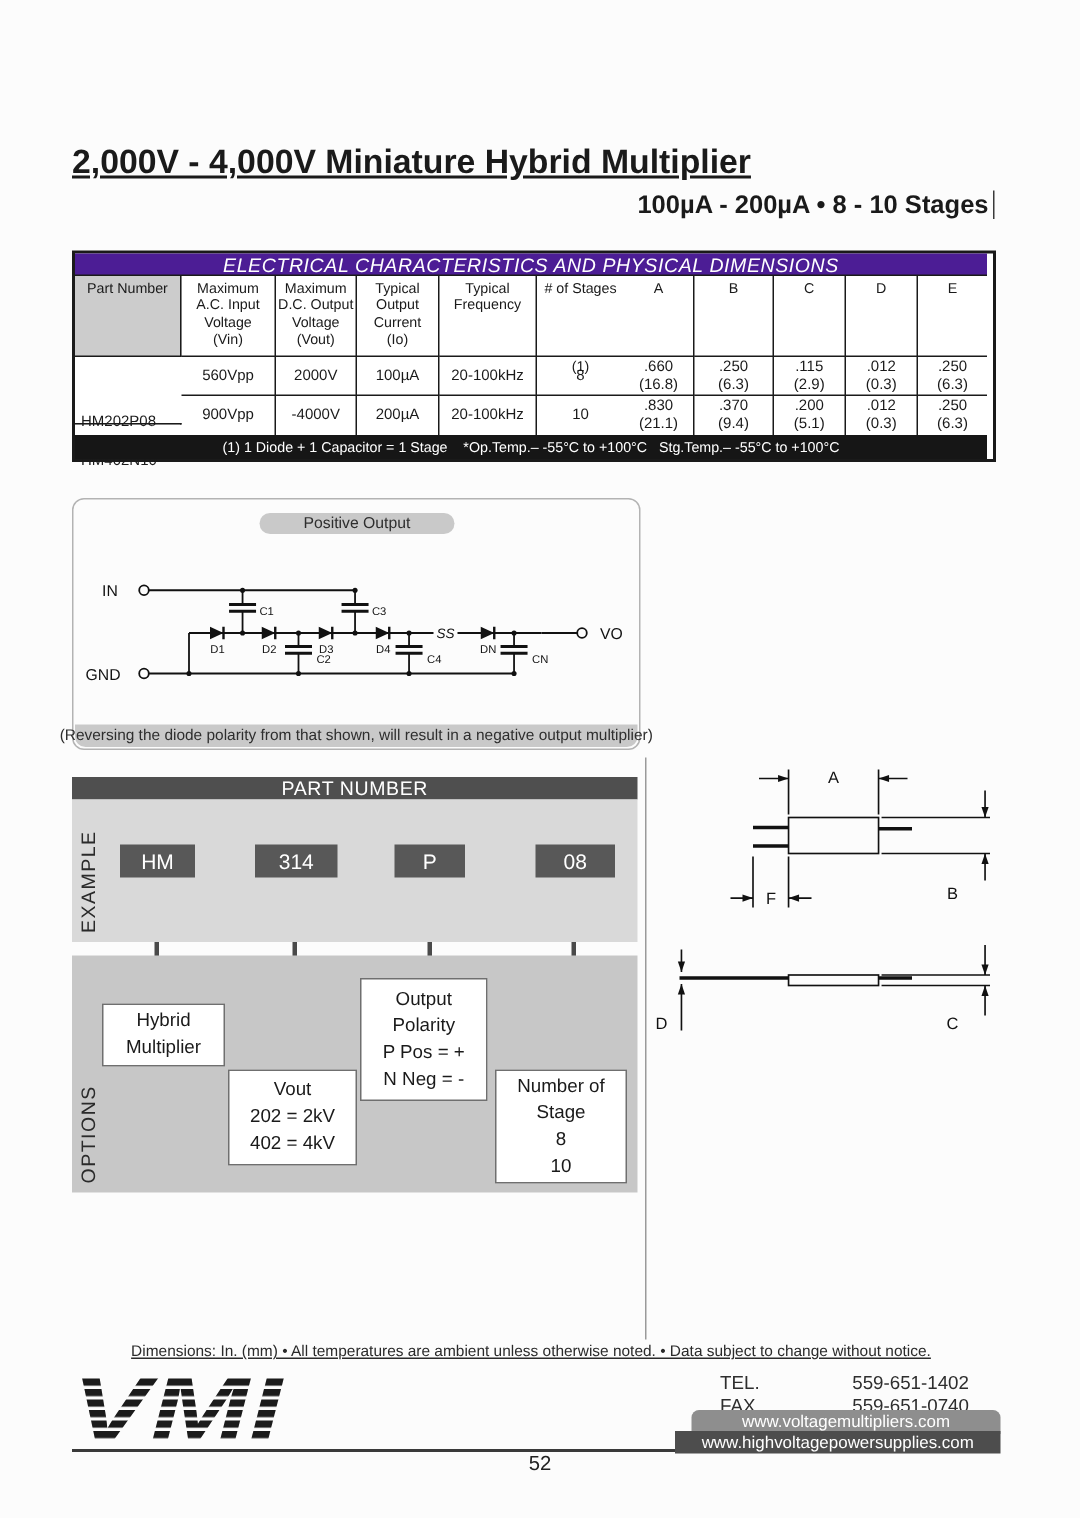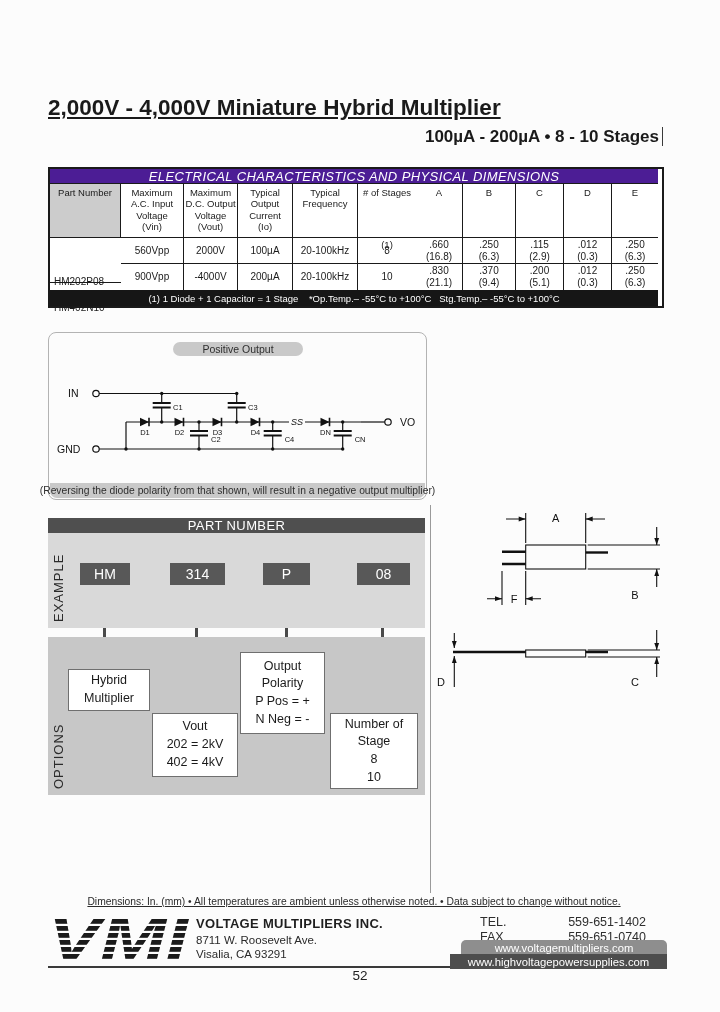--- a/index.html
+++ b/index.html
@@ -328,25 +328,20 @@
 
   <svg class="abs logo" width="145" height="54" viewBox="0 0 145 54">
     <defs>
       <pattern id="lgst" width="10" height="7" patternUnits="userSpaceOnUse">
         <rect width="10" height="4.8" fill="#1b1b1b"></rect>
       </pattern>
     </defs>
     <text x="2" y="47" font-family="'Liberation Sans',sans-serif" font-weight="bold" font-style="italic" font-size="60" textLength="140" lengthAdjust="spacingAndGlyphs" fill="url(#lgst)">VMI</text>
   </svg>
 
-  <div class="abs company">
-    <div class="cname">VOLTAGE MULTIPLIERS INC.</div>
-    <div class="caddr">8711 W. Roosevelt Ave.</div>
-    <div class="caddr">Visalia, CA 93291</div>
-  </div>
 
   <div class="abs phones">
     <div class="phrow">
       <span>TEL.</span>
       <span>559-651-1402</span>
     </div>
     <div class="phrow">
       <span>FAX</span>
       <span>559-651-0740</span>
     </div>

